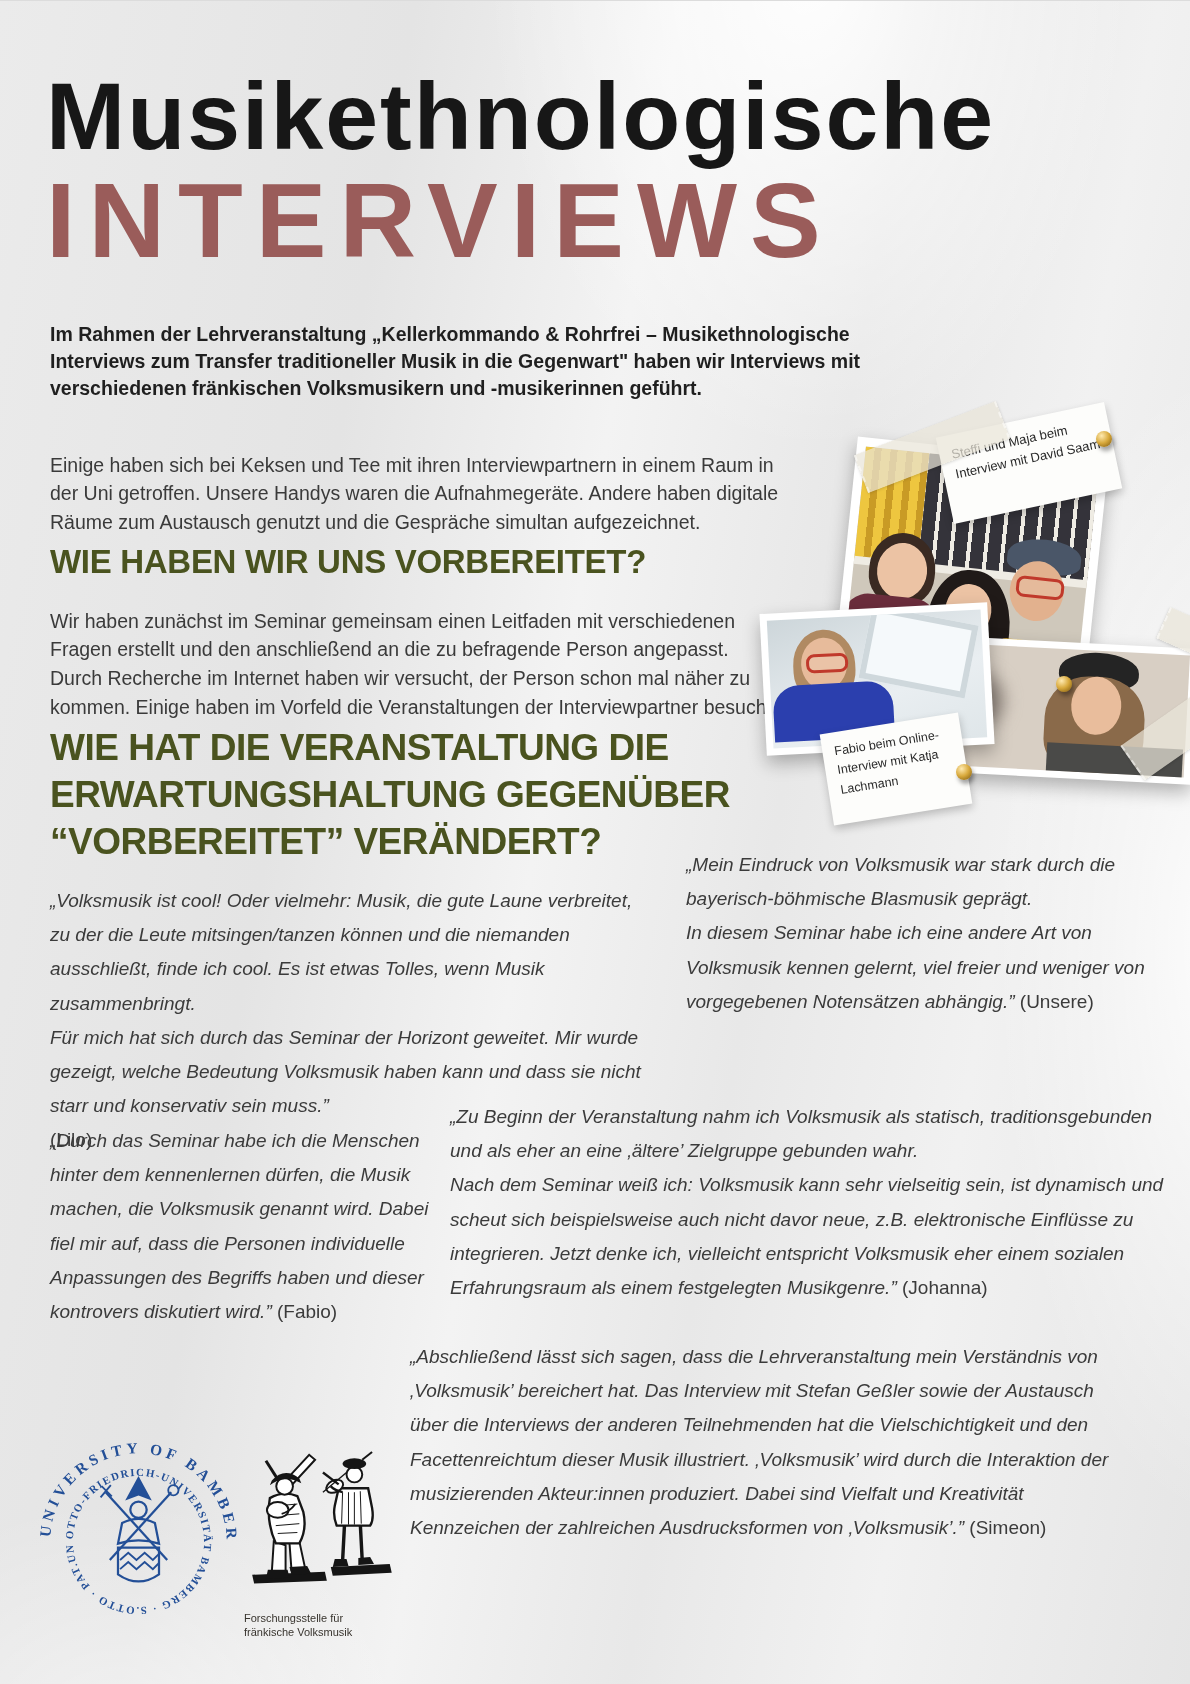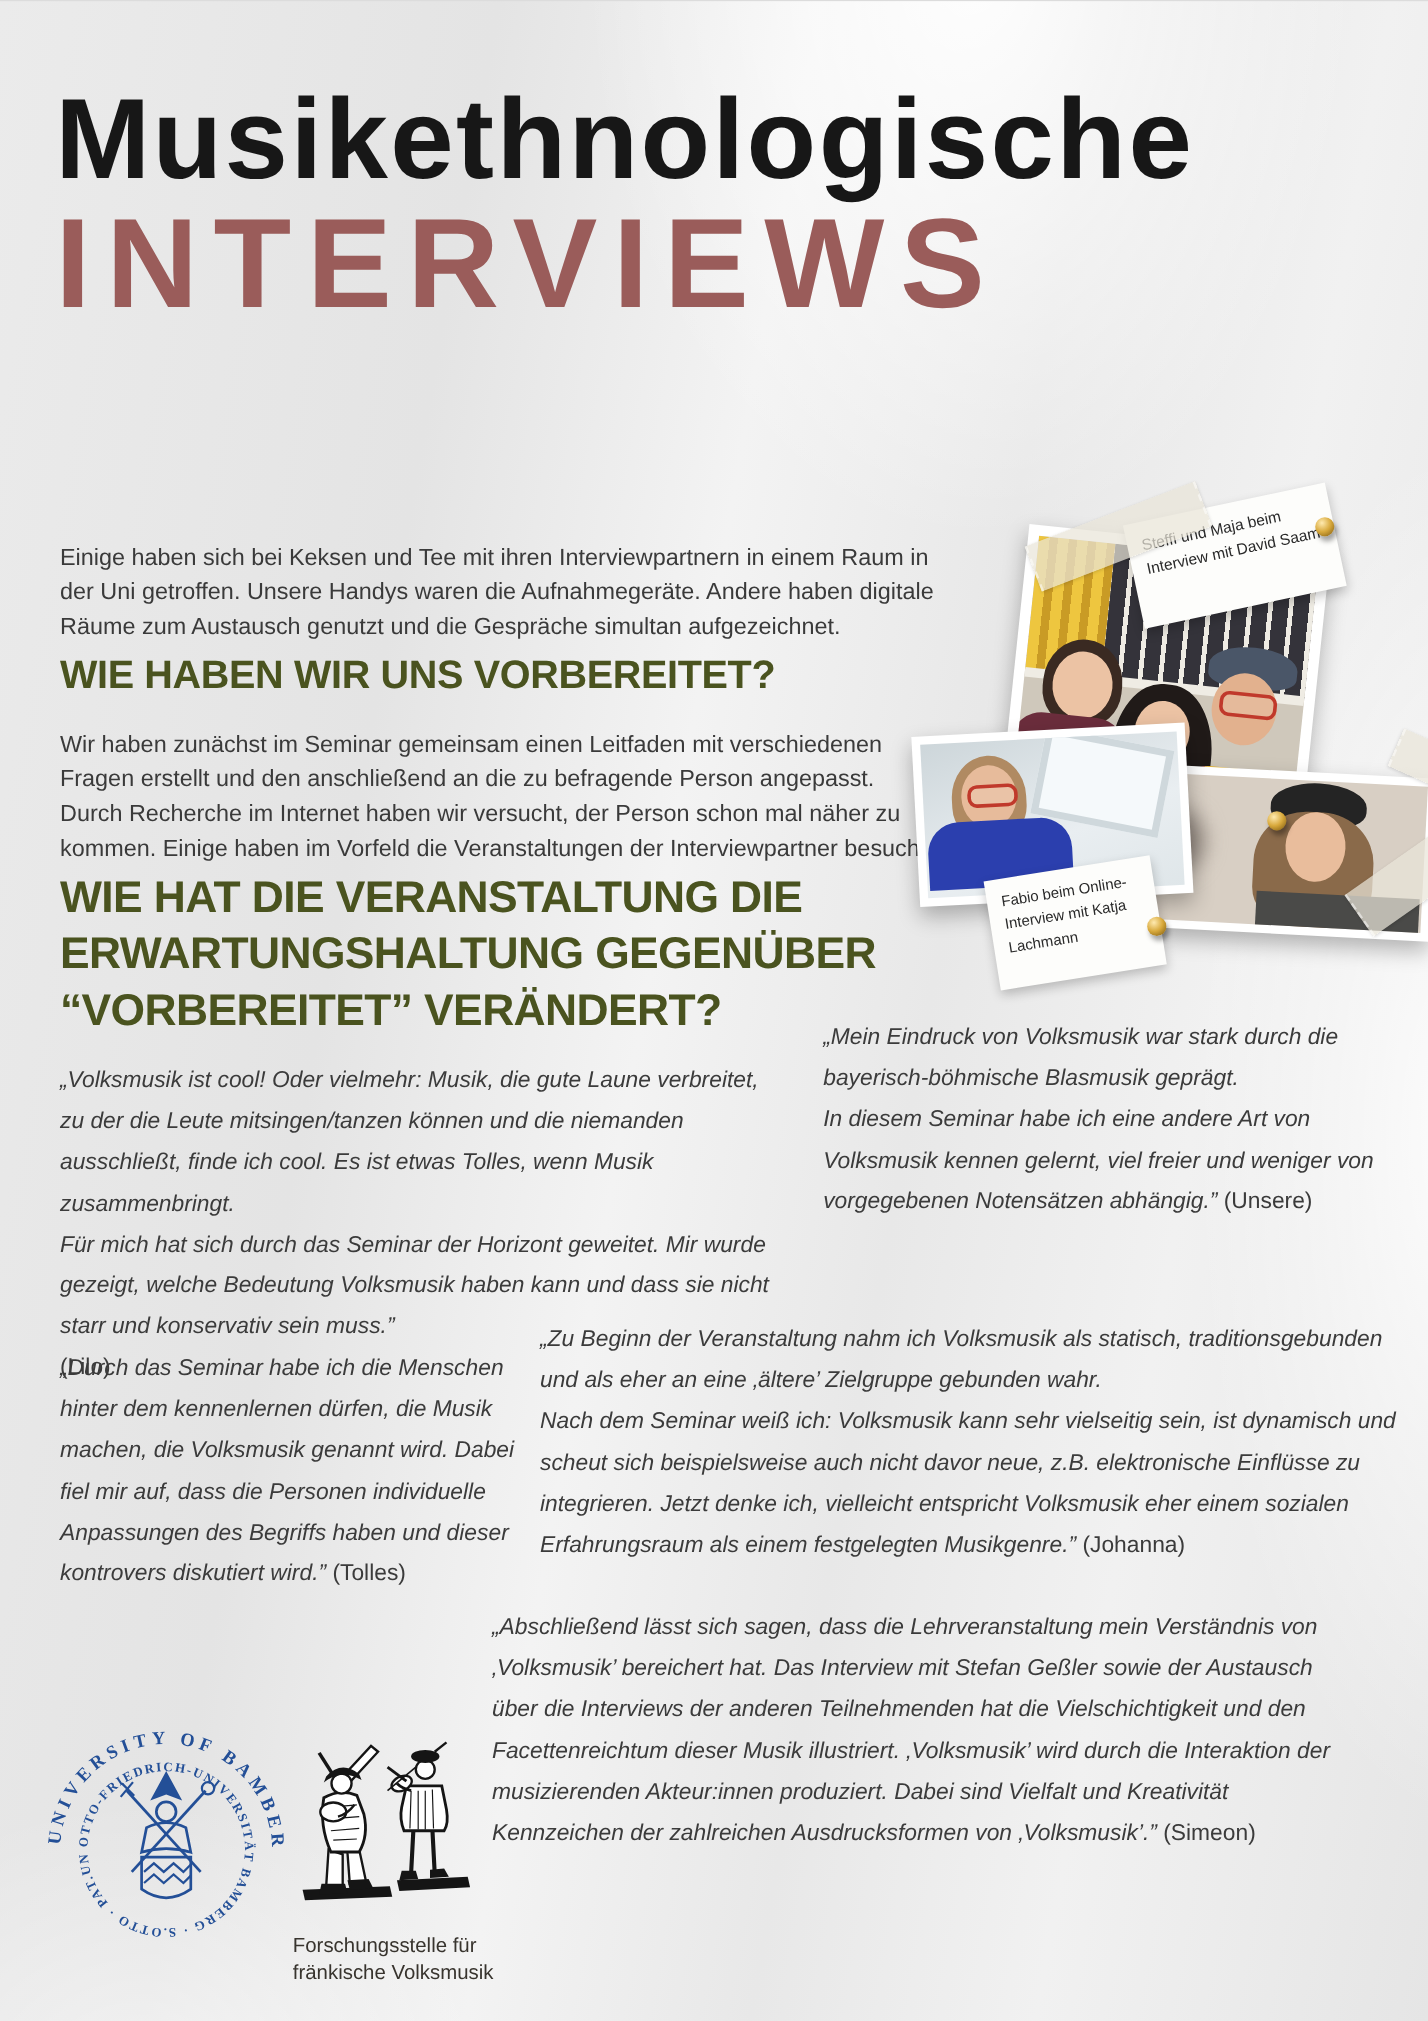--- a/index.html
+++ b/index.html
@@ -85,47 +85,48 @@
   .pin3{left:956px;top:763px;}
   .tape{background:rgba(233,228,216,0.72);box-shadow:0 1px 3px rgba(0,0,0,0.15);z-index:6;border-left:2px dashed rgba(255,255,255,0.5);border-right:2px dashed rgba(255,255,255,0.5);}
   .tape1{left:856px;top:426px;width:148px;height:40px;transform:rotate(-21deg);}
   .tape2{left:1122px;top:708px;width:112px;height:42px;transform:rotate(-35deg);}
   .tape3{left:1160px;top:620px;width:72px;height:34px;transform:rotate(24deg);}
 
   
   .seal{left:36px;top:1438px;}
   .seal text{font-family:"Liberation Serif",serif;font-weight:bold;fill:var(--seal-blue);}
   .woodcut{left:240px;top:1446px;}
-  .footer-caption{left:244px;top:1610px;width:210px;font-size:17px;line-height:1.3;color:#38342e;}
+  .footer-caption{left:244px;top:1610px;width:210px;font-size:11px;line-height:1.3;color:#38342e;}
 </style>
 </head>
 <body>
 
 <div class="page">
 
   <div class="abs title1">Musikethnologische</div>
   <div class="abs title2">INTERVIEWS</div>
 
+  <p class="abs intro">Im Rahmen der Lehrveranstaltung „Kellerkommando &amp; Rohrfrei – Musikethnologische Interviews zum Transfer traditioneller Musik in die Gegenwart" haben wir Interviews mit verschiedenen fränkischen Volksmusikern und -musikerinnen geführt.</p>
 
   <p class="abs bodytext p1">Einige haben sich bei Keksen und Tee mit ihren Interviewpartnern in einem Raum in der Uni getroffen. Unsere Handys waren die Aufnahmegeräte. Andere haben digitale Räume zum Austausch genutzt und die Gespräche simultan aufgezeichnet.</p>
 
   <h2 class="abs h2 h2b">WIE HABEN WIR UNS VORBEREITET?</h2>
   <p class="abs bodytext p2">Wir haben zunächst im Seminar gemeinsam einen Leitfaden mit verschiedenen Fragen erstellt und den anschließend an die zu befragende Person angepasst. Durch Recherche im Internet haben wir versucht, der Person schon mal näher zu kommen. Einige haben im Vorfeld die Veranstaltungen der Interviewpartner besucht.</p>
 
   <h2 class="abs h3 pre">WIE HAT DIE VERANSTALTUNG DIE
 ERWARTUNGSHALTUNG GEGENÜBER
 “VORBEREITET” VERÄNDERT?</h2>
 
   <p class="abs quote q-lilo"><span class="pre">„Volksmusik ist cool! Oder vielmehr: Musik, die gute Laune verbreitet, zu der die Leute mitsingen/tanzen können und die niemanden ausschließt, finde ich cool. Es ist etwas Tolles, wenn Musik zusammenbringt.
 Für mich hat sich durch das Seminar der Horizont geweitet. Mir wurde gezeigt, welche Bedeutung Volksmusik haben kann und dass sie nicht starr und konservativ sein muss.”</span><span class="attr attr-block">(Lilo)</span></p>
 
   <p class="abs quote q-steffi"><span class="pre">„Mein Eindruck von Volksmusik war stark durch die bayerisch-böhmische Blasmusik geprägt.
 In diesem Seminar habe ich eine andere Art von Volksmusik kennen gelernt, viel freier und weniger von vorgegebenen Notensätzen abhängig.”</span> <span class="attr">(Unsere)</span></p>
 
-  <p class="abs quote q-fabio"><span class="pre">„Durch das Seminar habe ich die Menschen hinter dem kennenlernen dürfen, die Musik machen, die Volksmusik genannt wird. Dabei fiel mir auf, dass die Personen individuelle Anpassungen des Begriffs haben und dieser kontrovers diskutiert wird.”</span> <span class="attr">(Tolles)</span></p>
+  <p class="abs quote q-fabio"><span class="pre">„Durch das Seminar habe ich die Menschen hinter dem kennenlernen dürfen, die Musik machen, die Volksmusik genannt wird. Dabei fiel mir auf, dass die Personen individuelle Anpassungen des Begriffs haben und dieser kontrovers diskutiert wird.”</span> <span class="attr">(Fabio)</span></p>
 
   <p class="abs quote q-johanna"><span class="pre">„Zu Beginn der Veranstaltung nahm ich Volksmusik als statisch, traditionsgebunden und als eher an eine ‚ältere’ Zielgruppe gebunden wahr.
 Nach dem Seminar weiß ich: Volksmusik kann sehr vielseitig sein, ist dynamisch und scheut sich beispielsweise auch nicht davor neue, z.B. elektronische Einflüsse zu integrieren. Jetzt denke ich, vielleicht entspricht Volksmusik eher einem sozialen Erfahrungsraum als einem festgelegten Musikgenre.”</span> <span class="attr">(Johanna)</span></p>
 
   <p class="abs quote q-simeon"><span class="pre">„Abschließend lässt sich sagen, dass die Lehrveranstaltung mein Verständnis von ‚Volksmusik’ bereichert hat. Das Interview mit Stefan Geßler sowie der Austausch über die Interviews der anderen Teilnehmenden hat die Vielschichtigkeit und den Facettenreichtum dieser Musik illustriert. ‚Volksmusik’ wird durch die Interaktion der musizierenden Akteur:innen produziert. Dabei sind Vielfalt und Kreativität Kennzeichen der zahlreichen Ausdrucksformen von ‚Volksmusik’.”</span> <span class="attr">(Simeon)</span></p>
 
   <div class="abs card ph1">
     <div class="ph1-img">
       <div class="ph1-books"></div>
       <div class="ph1-binders"></div>

